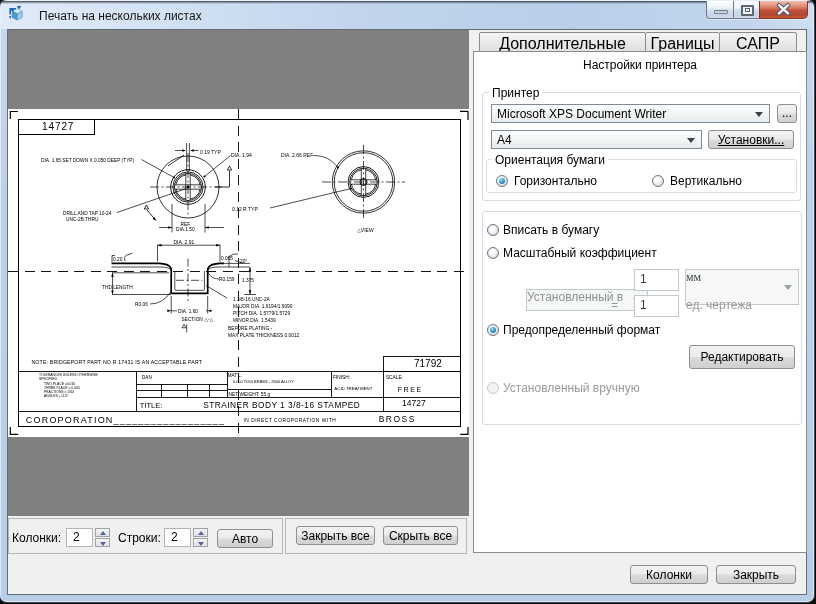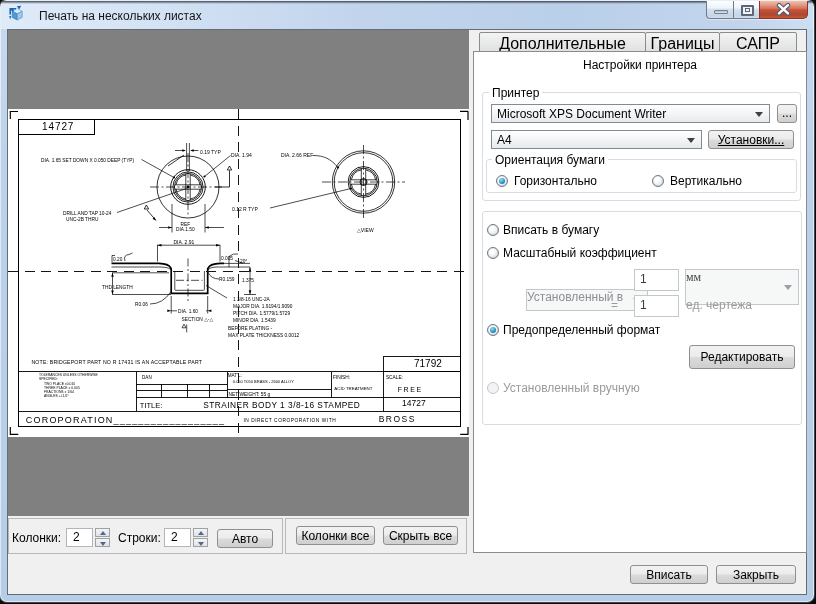--- a/index.html
+++ b/index.html
@@ -124,21 +124,21 @@
   <div class="input" style="left:164px;top:528px;width:27px;height:19px;padding:1px 0 0 6px;">2</div>
   <div class="spin" style="left:193px;top:528px;height:19px;">
     <div style="top:0">
         <span class="tri-up"></span>
       </div>
     <div style="top:10px;height:9px">
         <span class="tri-dn"></span>
       </div>
   </div>
   <div class="btn" style="left:217px;top:529px;width:56px;height:19px;padding-top:2px;">Авто</div>
-  <div class="btn" style="left:296px;top:526px;width:79px;height:19px;padding-top:2px;">Колонки все</div>
+  <div class="btn" style="left:296px;top:526px;width:79px;height:19px;padding-top:2px;">Закрыть все</div>
   <div class="btn" style="left:383px;top:526px;width:75px;height:19px;padding-top:2px;">Скрыть все</div>
 
   <div class="tab" style="left:479px;top:32px;width:167px;height:20px;padding-top:2px;">Дополнительные настройки</div>
   <div class="tab" style="left:645px;top:32px;width:75px;height:20px;padding-top:2px;">Границы</div>
   <div class="tab" style="left:719px;top:32px;width:78px;height:20px;padding-top:2px;">САПР файл</div>
   <div id="tabactive">
       <div style="margin-top:6px">Настройки принтера</div>
     </div>
   <div id="tabpage"></div>
 
@@ -171,21 +171,21 @@
   <div class="combo-dis" style="left:685px;top:269px;width:114px;height:36px;font-family:Liberation Serif, serif;"><span class="txt" style="color:#46494c">мм</span><span class="arrd"></span></div>
   <div class="abs gray" style="left:611px;top:298px;">=</div>
   <div class="input2" style="left:634px;top:295px;width:45px;height:22px;">1</div>
   <div class="abs gray" style="left:686px;top:298px;">ед. чертежа</div>
   <span class="radio sel" style="left:487px;top:324px;"></span>
   <div class="rlabel" style="left:503px;top:323px;">Предопределенный формат</div>
   <div class="btn" style="left:689px;top:345px;width:106px;height:24px;padding-top:4px;">Редактировать</div>
   <span class="radio dis" style="left:487px;top:382px;"></span>
   <div class="rlabel gray" style="left:503px;top:381px;">Установленный вручную</div>
 
-  <div class="btn" style="left:630px;top:565px;width:78px;height:19px;padding-top:2px;">Вписать</div>
+  <div class="btn" style="left:630px;top:565px;width:78px;height:19px;padding-top:2px;">Колонки</div>
   <div class="btn" style="left:716px;top:565px;width:80px;height:19px;padding-top:2px;">Закрыть</div>
 
   <svg class="abs" style="left:8px;top:109px" width="461" height="328" viewBox="0 0 461 328" font-family="Liberation Sans, sans-serif" fill="none" stroke="none">
     <g stroke="#000" stroke-width="1" fill="none" shape-rendering="crispEdges">
       <rect x="10.5" y="10.5" width="442" height="307"></rect>
       <rect x="10.5" y="10.5" width="76" height="15.2"></rect>
     </g>
 
     <g stroke="#000" stroke-width="1.2">
       <path d="M1.8,2.5 H10 M2.3,2 V10"></path>

